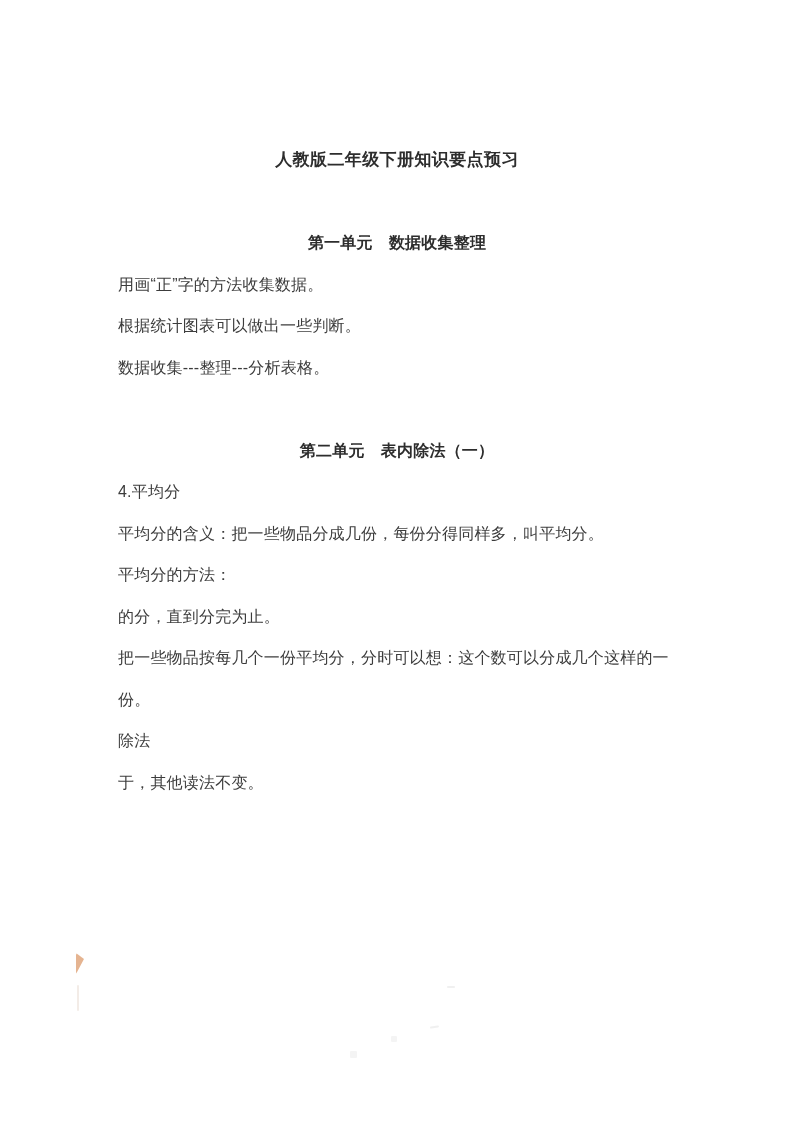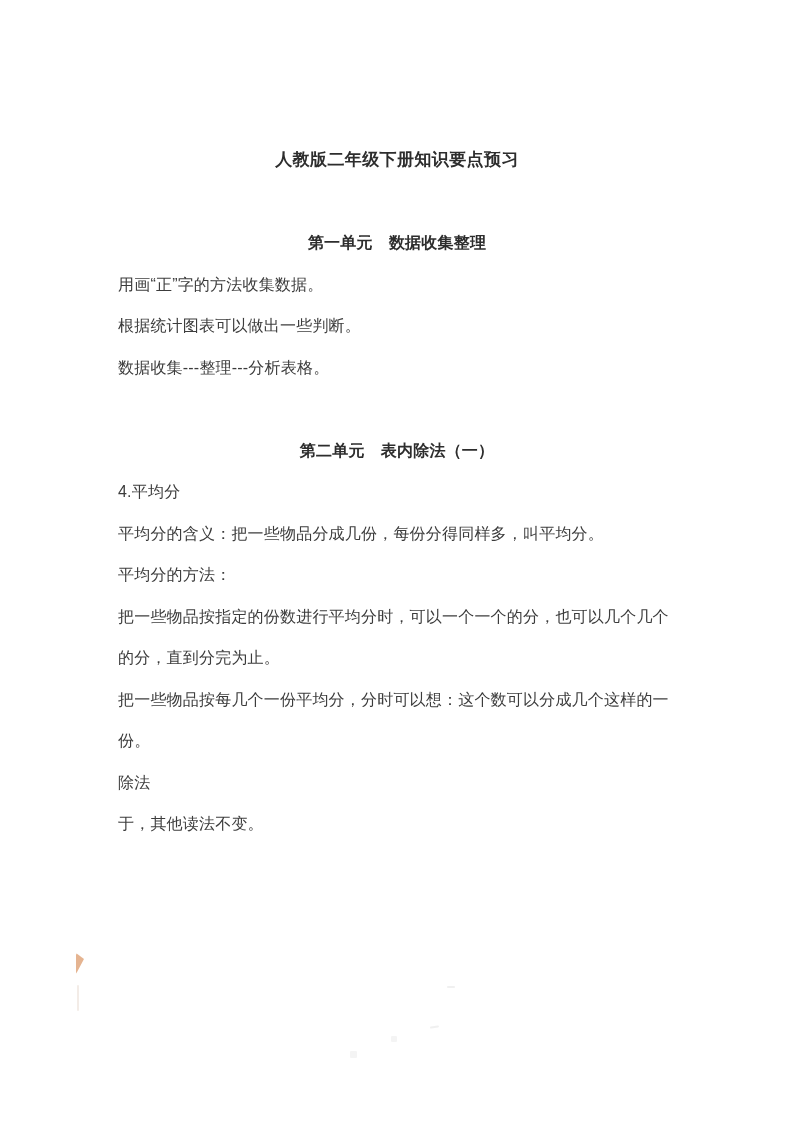--- a/index.html
+++ b/index.html
@@ -91,21 +91,20 @@
     <div class="line">用画“正”字的方法收集数据。</div>
     <div class="line">根据统计图表可以做出一些判断。</div>
     <div class="line">数据收集---整理---分析表格。</div>
 
     <div class="blank"></div>
 
     <div class="line heading">第二单元　表内除法（一）</div>
     <div class="line">4.平均分</div>
     <div class="line">平均分的含义：把一些物品分成几份，每份分得同样多，叫平均分。</div>
     <div class="line">平均分的方法：</div>
-    <div class="line">把一些物品按指定的份数进行平均分时，可以一个一个的分，也可以几个几个</div>
     <div class="line">的分，直到分完为止。</div>
     <div class="line">把一些物品按每几个一份平均分，分时可以想：这个数可以分成几个这样的一</div>
     <div class="line">份。</div>
     <div class="line">除法</div>
     <div class="line">于，其他读法不变。</div>
 
   </div>
 
   <div class="bookmark-arrow"></div>
   <div class="edge-smudge"></div>

